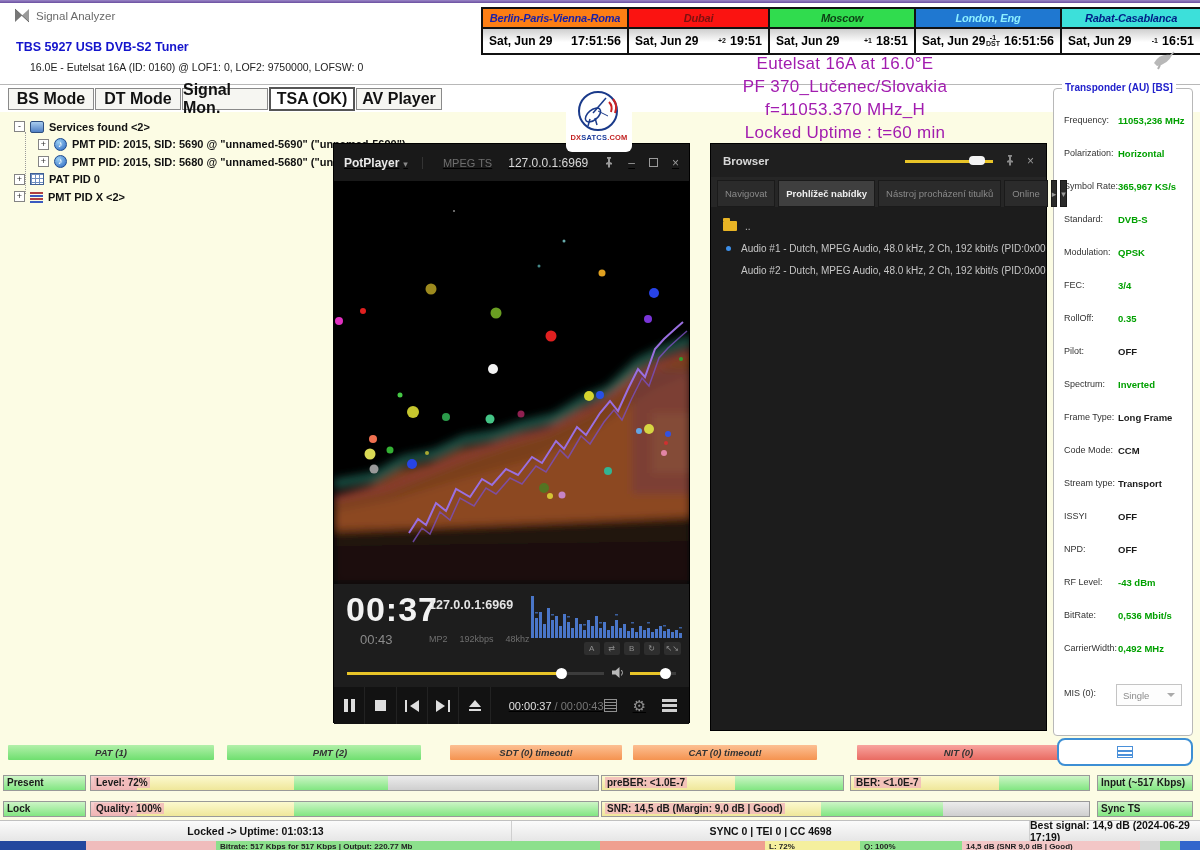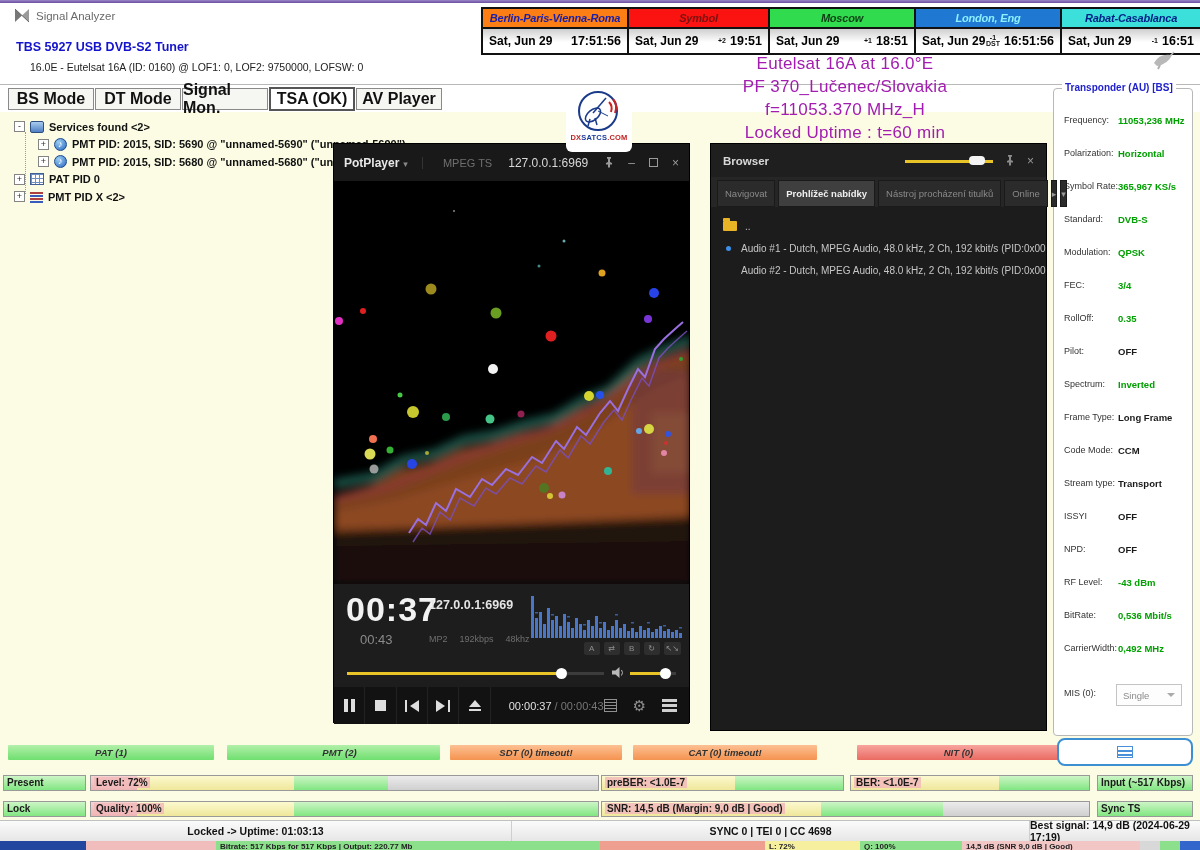--- a/index.html
+++ b/index.html
@@ -59,21 +59,21 @@
   .ic-tv { background:linear-gradient(#a8cdee,#4f7fc4); border:1px solid #2e4f80; border-radius:2px; }
   .ic-audio { width:13px; height:13px; border-radius:50%; background:radial-gradient(circle at 35% 30%,#9cd0f4,#2a66c0); border:1px solid #1c4a90; }
   .ic-audio::after { content:"♪"; position:absolute; left:3px; top:0px; font-size:9px; color:#fff; }
   .ic-grid { background:#fff; border:1px solid #3f5f95;
       background-image:linear-gradient(#6f8fc0 1px,transparent 1px),linear-gradient(90deg,#6f8fc0 1px,transparent 1px);
       background-size:4px 4px; }
   .ic-list { background:repeating-linear-gradient(#fcfce4 0 1px,#b04040 1px 3px,#fcfce4 3px 4px,#3a5ac0 4px 6px); width:13px; }
   .tree-label { font-size:11px; font-weight:600; color:#111; }
 
   
-  #player { left:333px; top:143px; width:357px; height:580px; background:#101010; border:1px solid #000; z-index:5; }
+  #player { left:333px; top:143px; width:357px; height:580px; background:#101010; border:1px solid #000; z-index:5;text-decoration:underline; }
   #pp-title { height:37px; background:#191919; display:flex; align-items:center; padding:0 10px; }
   #pp-app { color:#e8e8e8; font-size:12px; font-weight:bold; }
   #pp-app-arrow { color:#888; font-size:9px; margin:2px 0 0 4px; }
   #pp-stream { color:#6f6f6f; font-size:11px; margin-left:14px; padding-left:20px; border-left:1px solid #333; }
   #pp-src { color:#d8d8d8; font-size:12px; margin-left:16px; }
   .pp-sys { margin-left:auto; display:flex; align-items:center; gap:14px; }
   .pp-sysbtn { color:#9a9a9a; font-size:12px; line-height:12px; }
   .pp-box { width:9px; height:9px; border:1px solid #9a9a9a; }
   #pp-video { height:403px; background:#000; position:relative; overflow:hidden; }
   #pp-info { height:75px; background:#1d1d1d; position:relative; }
@@ -159,21 +159,21 @@
       border-radius:8px; display:flex; align-items:center; justify-content:center; z-index:3; }
   #save-ic { width:16px; height:12px; border:1px solid #4a90d9; background:linear-gradient(#fff 0 3px,#4a90d9 3px 5px,#fff 5px 7px,#4a90d9 7px 9px,#fff 9px); }
 
   
   .psi-seg { position:absolute; top:745px; height:15px; display:flex; align-items:center; justify-content:center;
       font-size:9.5px; font-weight:bold; font-style:italic; color:#333; z-index:2; border-radius:1px; }
   .seg-green  { background:linear-gradient(#b2f0aa,#6fdf6f); }
   .seg-orange { background:linear-gradient(#fcc093,#f59350); }
   .seg-red    { background:linear-gradient(#f8a49e,#e96b62); }
   .seg1 { left:8px;   width:206px; }
-  .seg2 { left:227px; width:213px;padding-left:12px; }
+  .seg2 { left:227px; width:194px;padding-left:12px; }
   .seg3 { left:450px; width:172px; }
   .seg4 { left:633px; width:184px; }
   .seg5 { left:857px; width:203px; }
 
   
   .meter { position:absolute; height:16px; border:1px solid #999; background:linear-gradient(#ececec,#cfcfcf);
       overflow:hidden; z-index:2; }
   .zone { position:absolute; top:0; bottom:0; }
   .z-p { background:linear-gradient(#f6d3d3,#eeb4b4); }
   .z-y { background:linear-gradient(#fcf9cf,#efe79a); }
@@ -225,21 +225,21 @@
         <span class="clk-date">Sat, Jun 29</span>
         <span class="clk-off">
           <span></span>
           <span></span>
         </span>
         <span class="clk-time">17:51:56</span>
       </div>
     </div>
 
     <div class="clock c-dubai">
-      <div class="clk-head">Symbol</div>
+      <div class="clk-head">Dubai</div>
       <div class="clk-body">
         <span class="clk-date">Sat, Jun 29</span>
         <span class="clk-off">
           <span>+2</span>
           <span></span>
         </span>
         <span class="clk-time">19:51</span>
       </div>
     </div>
 

